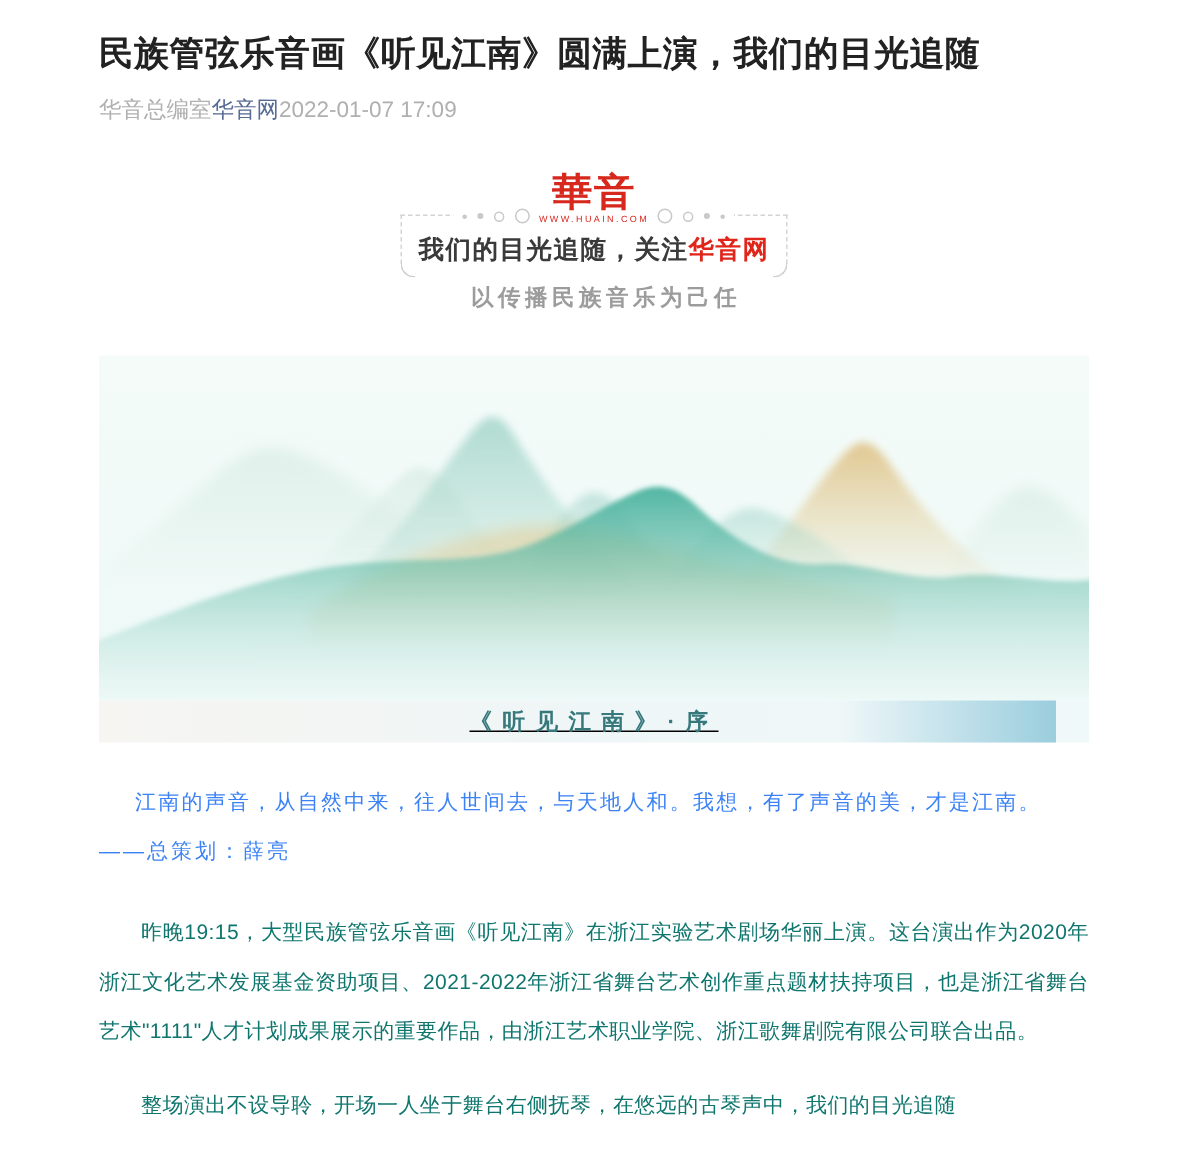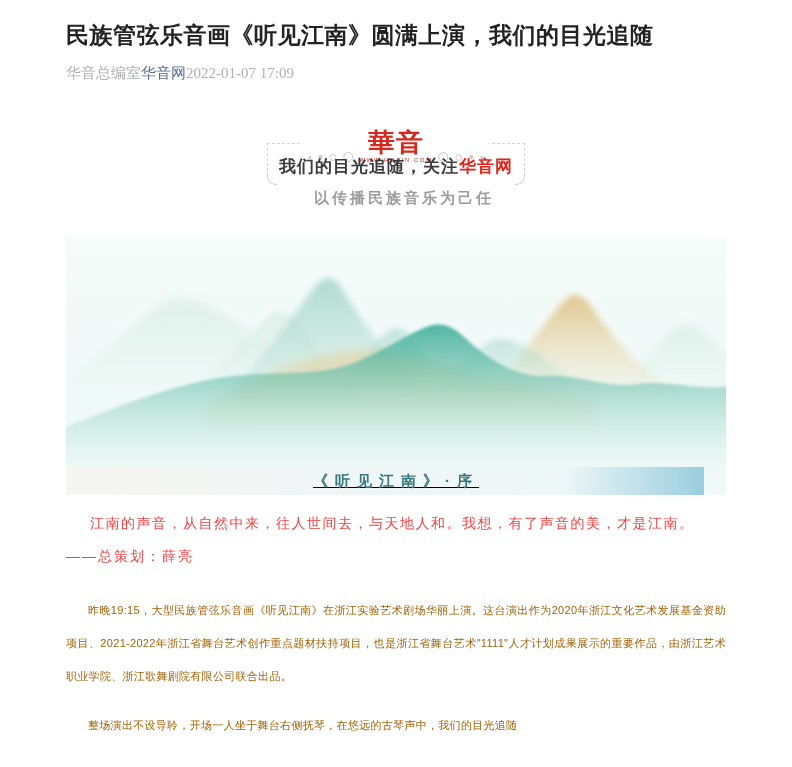--- a/index.html
+++ b/index.html
@@ -13,34 +13,34 @@
 
   
   .article-title {
     margin:0 0 13px 0;
     font-size:23px; font-weight:700; color:#222;
     line-height:1.35; letter-spacing:0.5px;
   }
   .byline { display:flex; align-items:center; gap:0; font-size:15px; color:#b0b0b0; margin-bottom:16px; }
   .byline .author { color:#b0b0b0; }
   .byline .source { color:#576b95; cursor:pointer; }
-  .byline .datetime { color:#b0b0b0;font-family:Liberation Serif, serif; }
+  .byline .datetime { color:#b0b0b0; }
 
   
   .banner { position:relative; width:264px; height:96px; margin:30px auto 0 auto; cursor:pointer; }
   .banner-frame {
     position:absolute; left:3px; right:3px; top:30px; height:32px;
     border-top:1px dashed #d4d4d4; border-left:1px dashed #d4d4d4; border-right:1px dashed #d4d4d4;
   }
   .curl { position:absolute; width:9px; height:9px; top:62px; }
   .curl-left  { left:3px;  border-left:1px solid #cfcfcf;  border-bottom:1px solid #cfcfcf; border-bottom-left-radius:9px; }
   .curl-right { right:3px; border-right:1px solid #cfcfcf; border-bottom:1px solid #cfcfcf; border-bottom-right-radius:9px; }
 
   .banner-center {
-    position:absolute; top:13px; left:50%; transform:translateX(-50%);
+    position:absolute; top:0; left:50%; transform:translateX(-50%);
     display:flex; align-items:flex-start; background:#fff; padding:0 6px; z-index:2;
   }
   .dots { display:flex; align-items:center; gap:7px; margin-top:26px; }
   .dots.left { margin-right:6px; } .dots.right { margin-left:6px; }
   .dot-s { width:3px; height:3px; border-radius:50%; background:#c9c9c9; }
   .dot-m { width:4px; height:4px; border-radius:50%; background:#c9c9c9; }
   .ring-s { width:7px; height:7px; border:1px solid #c9c9c9; border-radius:50%; box-sizing:border-box; }
   .ring-m { width:10px; height:10px; border:1px solid #c9c9c9; border-radius:50%; box-sizing:border-box; }
 
   .logo { display:flex; flex-direction:column; align-items:center; margin-top:2px; }
@@ -72,28 +72,28 @@
   .caption-bar {
     position:absolute; right:22px; top:0; bottom:0; width:145px;
     background:linear-gradient(90deg, rgba(150,203,220,0) 0%, rgba(150,203,220,0.95) 100%);
   }
   .caption-text {
     position:relative; z-index:2;
     font-size:15px; font-weight:700; color:#37787c; letter-spacing:7px; white-space:nowrap;
   }
 
   
-  .quote { margin-top:20px; color:#ef4444; font-size:14px; }
+  .quote { margin-top:31px; color:#3b82f6; font-size:14px; }
   .quote-text { padding-left:24px; letter-spacing:1.5px; white-space:nowrap; overflow:hidden; }
   .quote-attr { margin-top:15px; text-align:left; letter-spacing:2px; }
 
   
   .body-text { margin-top:28px; }
   .body-text p {
-    margin:0 0 16px 0; font-size:11px; color:#a16207;
+    margin:0 0 16px 0; font-size:14px; color:#0f766e;
     line-height:33px; text-align:justify; text-indent:2em; letter-spacing:0.3px;
   }
 </style>
 </head>
 <body>
 
 <div class="container">
 
   <h1 class="article-title">民族管弦乐音画《听见江南》圆满上演，我们的目光追随</h1>
 

